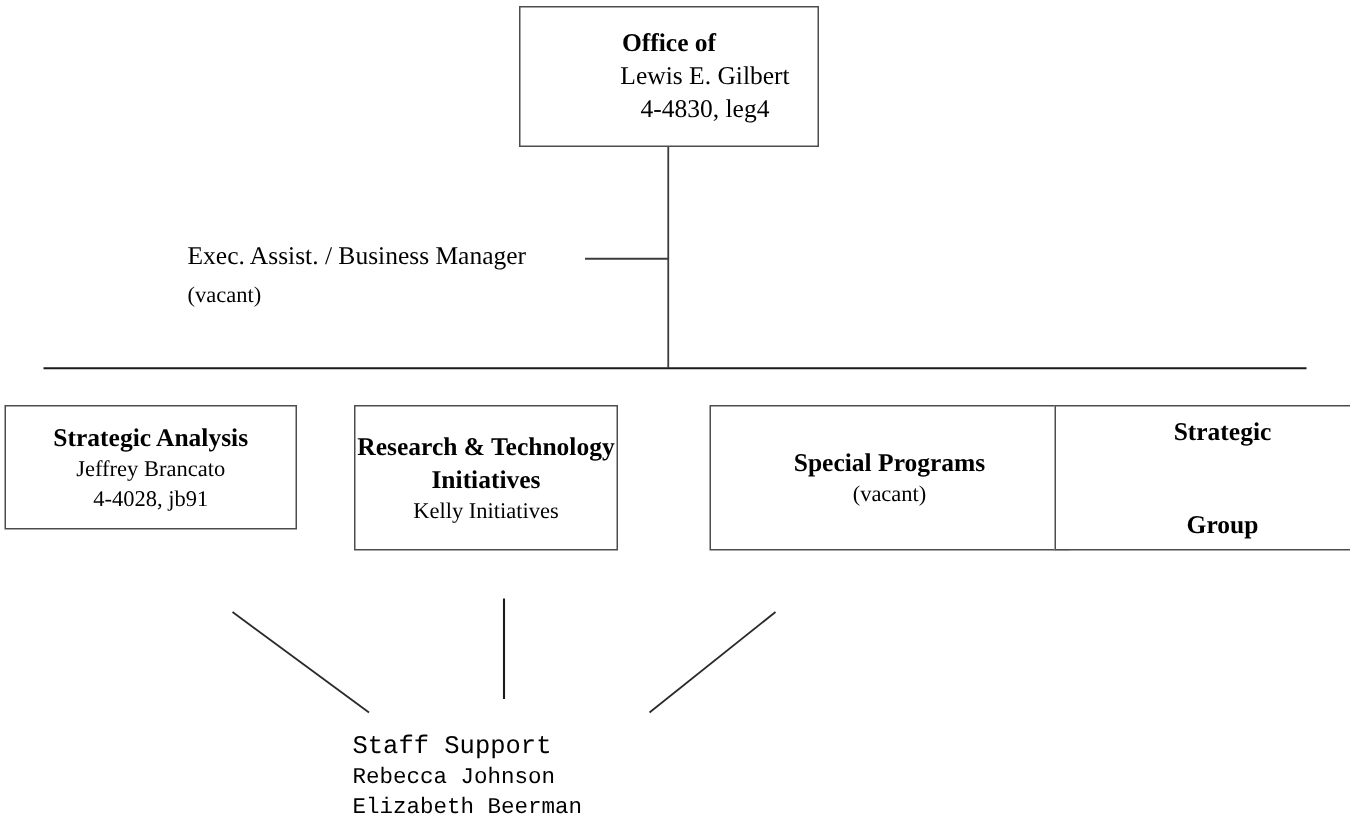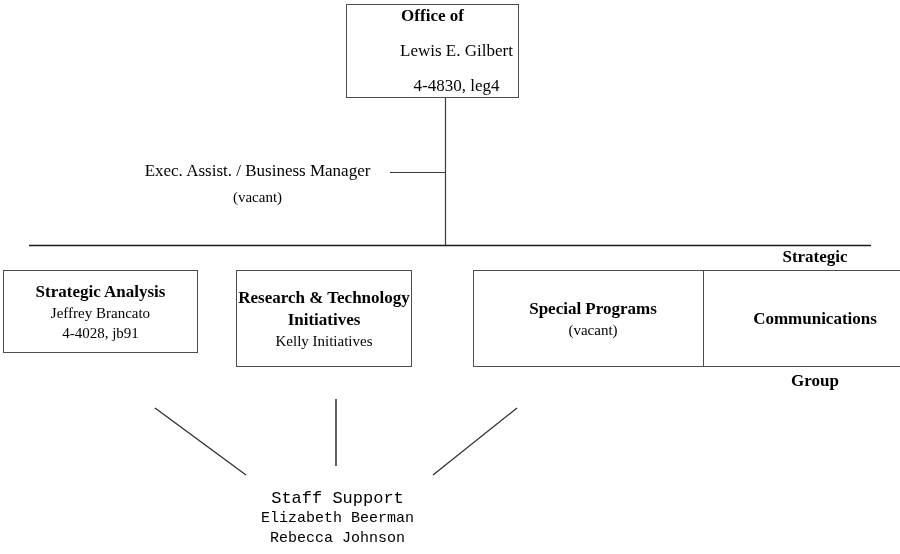--- a/index.html
+++ b/index.html
@@ -41,21 +41,21 @@
     white-space: nowrap;
   }
   .root-sub {
     font-size: 17px;
     line-height: 22px;
     white-space: nowrap;
     margin-left: 48px;
   }
   .floating-label {
     position: absolute;
-    text-align: center;
+    text-align: left;
   }
   .exec-title {
     font-size: 17px;
     line-height: 20px;
     white-space: nowrap;
   }
   .exec-status {
     font-size: 15px;
     line-height: 18px;
     margin-top: 7px;
@@ -76,21 +76,21 @@
 
   <svg class="connector-layer" width="900" height="554" viewBox="0 0 900 554" xmlns="http://www.w3.org/2000/svg">
     <line x1="445.5" y1="98" x2="445.5" y2="245" stroke="#3c3c3c" stroke-width="1.2"></line>
     <line x1="390" y1="172.5" x2="445.5" y2="172.5" stroke="#3c3c3c" stroke-width="1.2"></line>
     <line x1="29" y1="245.5" x2="871" y2="245.5" stroke="#1a1a1a" stroke-width="1.4"></line>
     <line x1="155" y1="408" x2="246" y2="475" stroke="#2a2a2a" stroke-width="1.2"></line>
     <line x1="336" y1="399" x2="336" y2="466" stroke="#1a1a1a" stroke-width="1.4"></line>
     <line x1="433" y1="475" x2="517" y2="408" stroke="#2a2a2a" stroke-width="1.2"></line>
   </svg>
 
-  <div class="node" style="left:346px; top:4px; width:173px; height:94px;justify-content:space-between;">
+  <div class="node" style="left:346px; top:4px; width:200px; height:94px;">
     <div class="node-title">Office of</div>
     <div class="root-sub">Lewis E. Gilbert</div>
     <div class="root-sub">4-4830, leg4</div>
   </div>
 
   <div class="floating-label" style="left:125px; top:161px; width:265px;">
     <div class="exec-title">Exec. Assist. / Business Manager</div>
     <div class="exec-status">(vacant)</div>
   </div>
 
@@ -106,23 +106,22 @@
     <div class="node-sub">Kelly Initiatives</div>
   </div>
 
   <div class="node" style="left:473px; top:270px; width:240px; height:97px;">
     <div class="node-title">Special Programs</div>
     <div class="node-sub">(vacant)</div>
   </div>
 
   <div class="node" style="left:703px; top:270px; width:224px; height:97px;gap:40px;">
     <div class="node-title">Strategic</div>
-    <div class="node-title">Communications</div>
     <div class="node-title">Group</div>
   </div>
 
   <div class="floating-label" style="left:235px; top:488px; width:205px;font-family:Liberation Mono, monospace;">
     <div class="staff-title">Staff Support</div>
+    <div class="staff-member">Rebecca Johnson</div>
     <div class="staff-member">Elizabeth Beerman</div>
-    <div class="staff-member">Rebecca Johnson</div>
   </div>
 
 </div>
 
 </body></html>

